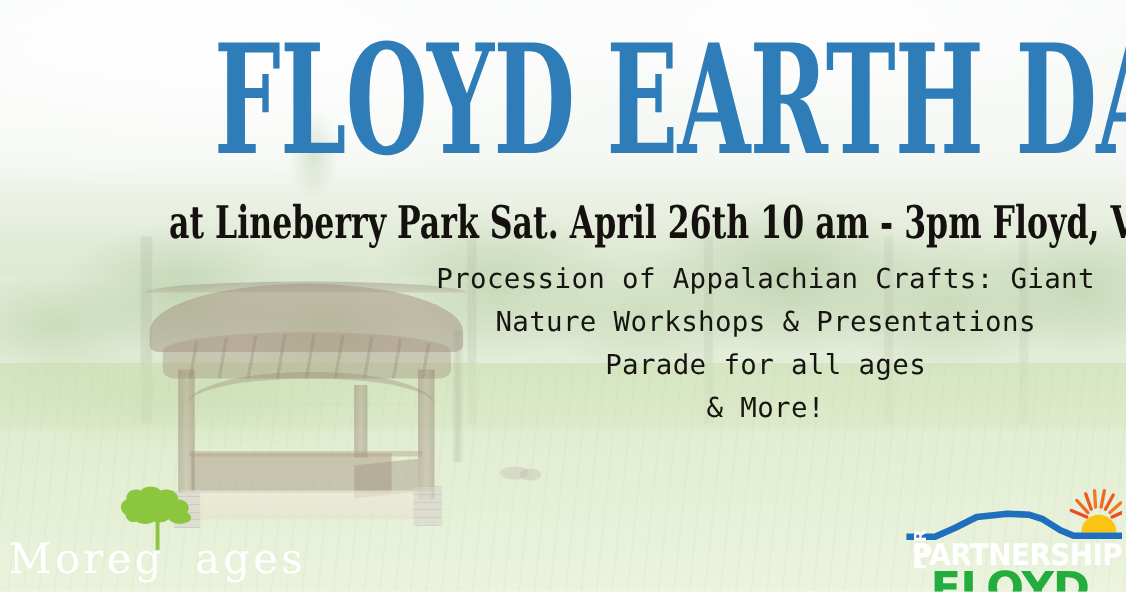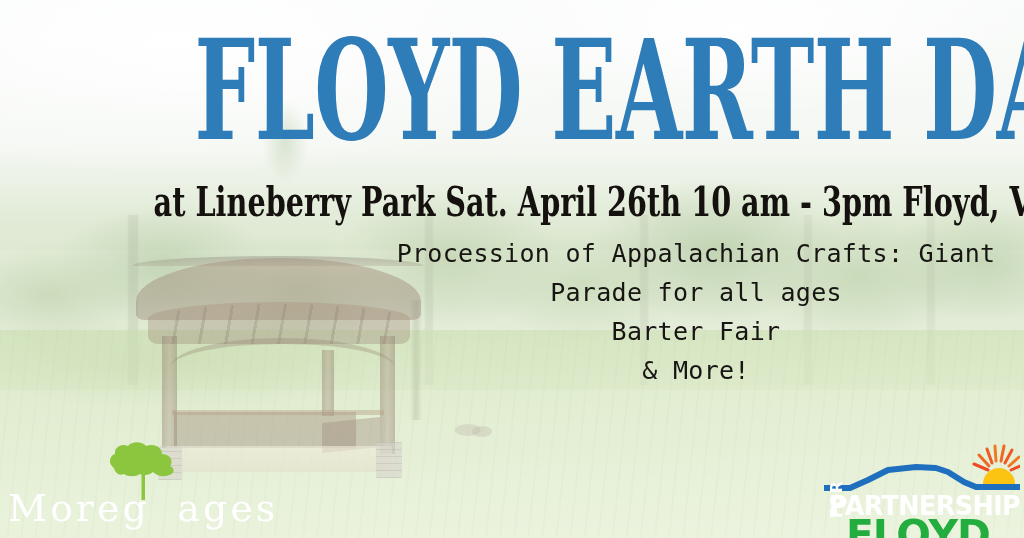--- a/index.html
+++ b/index.html
@@ -306,22 +306,22 @@
   </div>
 
   <div class="content">
 
     <div class="headline">FLOYD EARTH DAY</div>
 
     <div class="subhead">at Lineberry Park Sat. April 26th 10 am - 3pm Floyd, VA</div>
 
     <div class="event-list">
       <div>Procession of Appalachian Crafts: Giant</div>
+      <div>Nature Workshops &amp; Presentations</div>
       <div>Parade for all ages</div>
-      <div>Barter Fair</div>
       <div>&amp; More!</div>
     </div>
 
     <div class="springhouse">
       <svg class="sh-tree" viewBox="0 0 74 58">
         <path fill="#8cc63f" d="M8 26 C2 22 3 14 9 12 C8 5 16 1 22 4 C26 -1 36 -1 40 4 C48 1 56 5 56 12
                  C64 12 68 19 64 24 C69 26 69 32 63 33 C57 36 50 33 47 30
                  C44 33 38 34 34 32 C30 35 22 35 18 32 C13 34 9 31 8 26 Z"></path>
         <path fill="#8cc63f" d="M35.5 28 L39 28 L39 58 L35.5 58 Z"></path>
       </svg>

